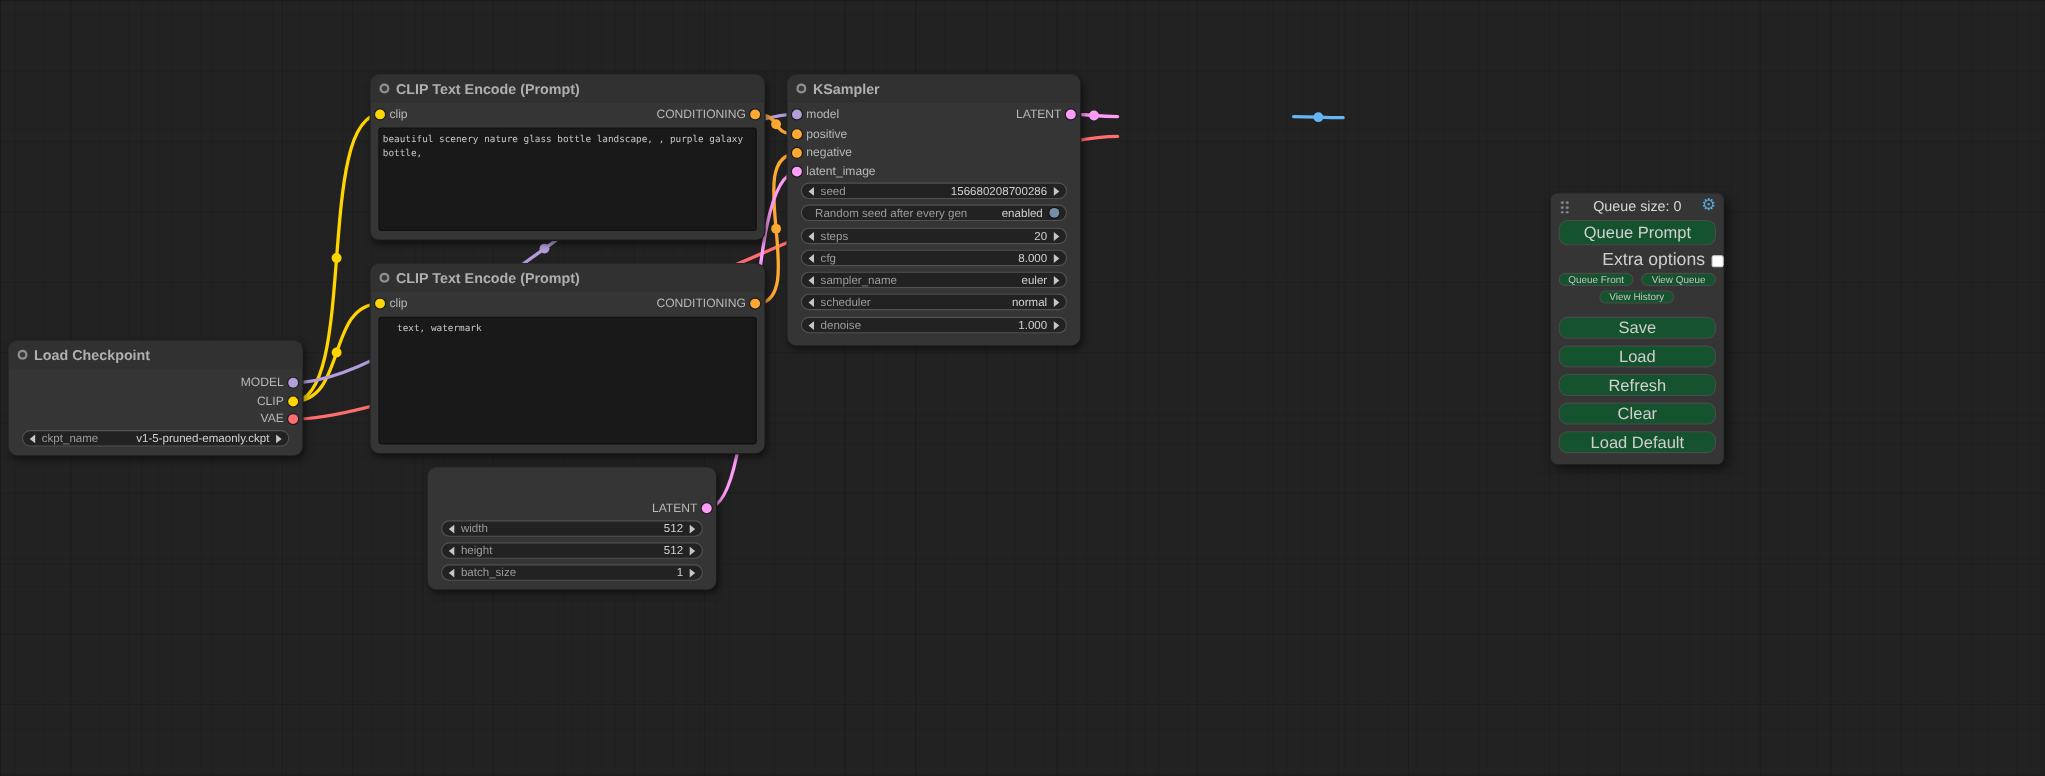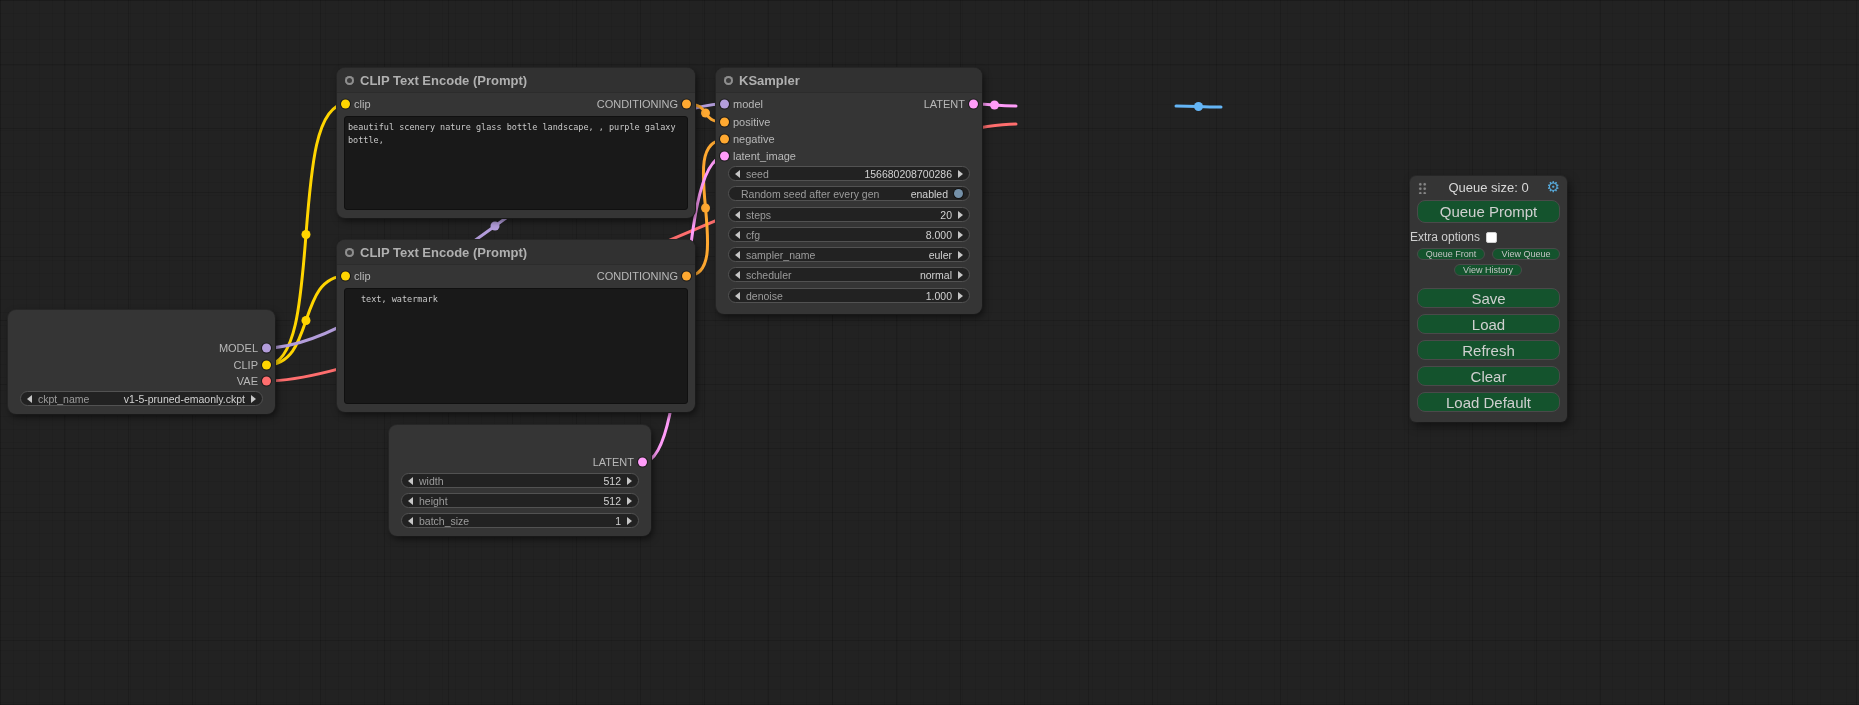--- a/index.html
+++ b/index.html
@@ -86,21 +86,21 @@
     position:absolute; box-sizing:border-box;
     background:#14532d; border:1px solid #4a4a4a; border-radius:8px;
     color:#d0d0d0; font-family:inherit;
     display:flex; align-items:center; justify-content:center; cursor:pointer; padding:0;
   }
   .btn-big   { left:7px; width:143px; height:20px; font-size:15px; }
   .btn-queue { left:7px; top:24px; width:143px; height:23px; font-size:15px; }
   .btn-small { height:12px; font-size:9px; border-radius:6px; color:#c4c4c4; }
 
   .extra-row { position:absolute; top:54px; left:0; width:100%; height:14px;
-    display:flex; align-items:center; justify-content:flex-start; gap:6px; font-size:12px; color:#cfcfcf; }
+    display:flex; align-items:center; justify-content:flex-end; gap:6px; font-size:16px; color:#cfcfcf; }
   .checkbox { width:11px; height:11px; background:#ffffff; border-radius:2px; border:1px solid #cfcfcf; box-sizing:border-box; cursor:pointer; }
 </style>
 </head>
 <body>
 
 <div id="canvas">
 
   <svg id="wires" viewBox="0 0 1859 705" width="1859" height="705">
     <path stroke="#FFD500" d="M266 365 C 326 365, 286 104, 346 104"></path>
     <path stroke="#FFD500" d="M266 365 C 316 365, 296 276, 346 276"></path>
@@ -116,20 +116,24 @@
     <circle cx="495" cy="226" r="4.5" fill="#B39DDB"></circle>
     <circle cx="641" cy="252.5" r="4.5" fill="#FF6E6E"></circle>
     <circle cx="705.5" cy="113" r="4.5" fill="#FFA931"></circle>
     <circle cx="705.5" cy="208" r="4.5" fill="#FFA931"></circle>
     <circle cx="683.5" cy="309.5" r="4.5" fill="#FF9CF9"></circle>
     <circle cx="994.5" cy="105" r="4.5" fill="#FF9CF9"></circle>
     <circle cx="1198.5" cy="106.5" r="4.5" fill="#64B5F6"></circle>
   </svg>
 
   <div class="node" style="left:8px;top:310px;width:267px;height:104px">
+    <div class="node-title">
+      <span class="title-dot"></span>
+      <span class="title-text">Load Checkpoint</span>
+    </div>
     <div class="slot out" style="top:31px">
       <span>MODEL</span>
       <span class="slot-dot c-model"></span>
     </div>
     <div class="slot out" style="top:48px">
       <span>CLIP</span>
       <span class="slot-dot c-clip"></span>
     </div>
     <div class="slot out" style="top:64px">
       <span>VAE</span>

